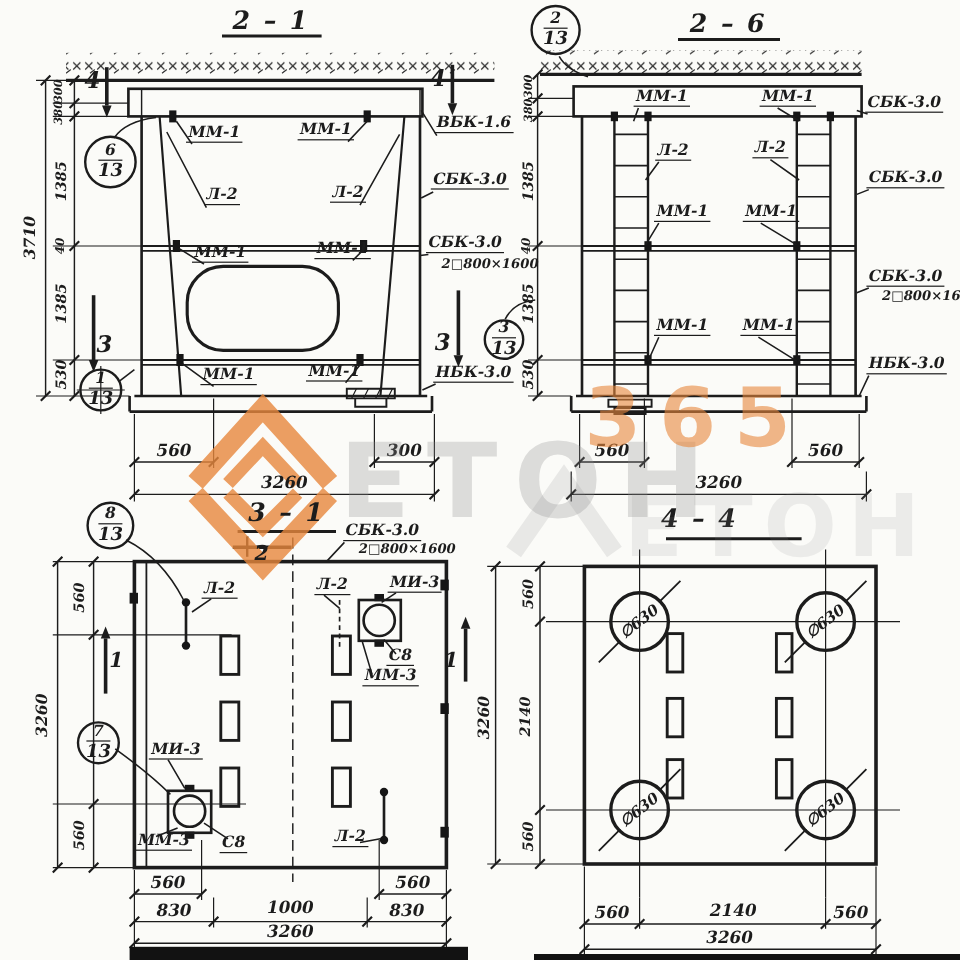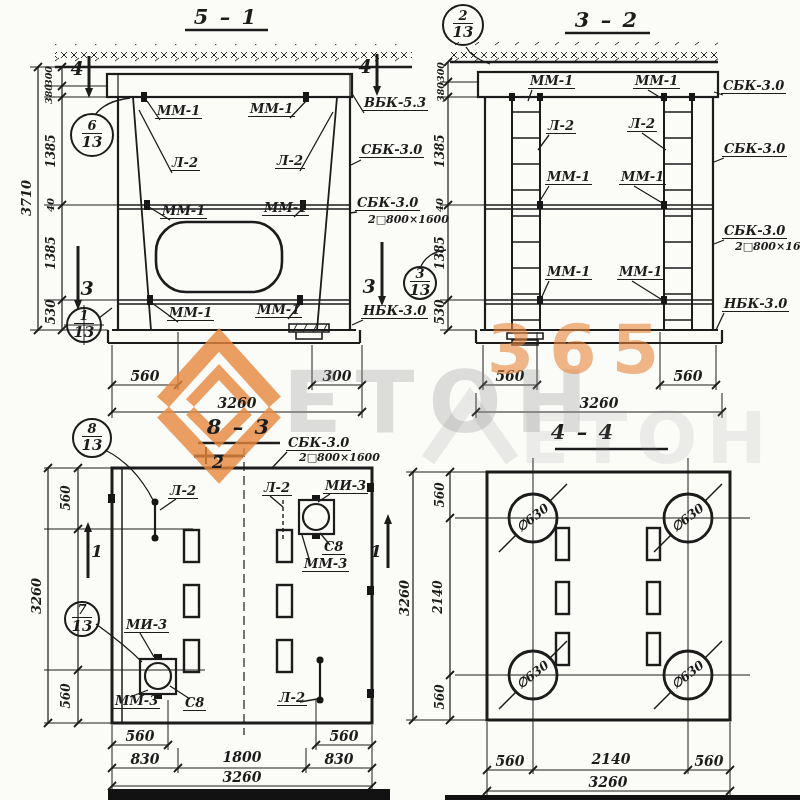--- a/index.html
+++ b/index.html
@@ -221,34 +221,34 @@
       <path d="M163,402 L219,340 L275,402" stroke="#e8883d" stroke-width="16"></path>
       <path d="M190,403 L219,372 L248,403" stroke="#e8883d" stroke-width="11"></path>
       <path d="M163,412 L219,472 L275,412" stroke="#e8883d" stroke-width="16"></path>
       <path d="M190,411 L219,440 L248,411" stroke="#e8883d" stroke-width="11"></path>
     </g>
     <g fill="none" opacity="0.16">
       <path d="M428,460 L470,400 L512,460" stroke="#8a8a8a" stroke-width="15"></path>
     </g>
   </svg>
 
-  <span class="title" style="left:226px;top:6px">5 – 1</span>
+  <span class="title" style="left:226px;top:6px">2 – 1</span>
   <span class="rot" style="left:49px;top:76px;font-size:9.5px">300</span>
   <span class="rot" style="left:49px;top:94px;font-size:9.5px">380</span>
   <span class="rot" style="left:51px;top:151px">1385</span>
   <span class="rot" style="left:51px;top:205px;font-size:10px">40</span>
   <span class="rot" style="left:51px;top:253px">1385</span>
   <span class="rot" style="left:51px;top:312px">530</span>
   <span class="rot" style="left:26px;top:198px;font-size:13px">3710</span>
   <span class="dim" style="left:145px;top:383px">560</span>
   <span class="dim" style="left:337px;top:383px">300</span>
   <span class="dim" style="left:237px;top:410px">3260</span>
   <span class="lbl" style="left:155px;top:104px">ММ-1</span>
   <span class="lbl" style="left:248px;top:102px">ММ-1</span>
-  <span class="lbl" style="left:362px;top:96px">ВБК-5.3</span>
+  <span class="lbl" style="left:362px;top:96px">ВБК-1.6</span>
   <span class="lbl" style="left:170px;top:156px">Л-2</span>
   <span class="lbl" style="left:275px;top:154px">Л-2</span>
   <span class="lbl" style="left:359px;top:143px">СБК-3.0</span>
   <span class="lbl" style="left:160px;top:204px">ММ-1</span>
   <span class="lbl" style="left:262px;top:201px">ММ-1</span>
   <span class="lbl" style="left:355px;top:196px">СБК-3.0</span>
   <span class="lbl2" style="left:352px;top:214px">2□800×1600</span>
   <span class="lbl" style="left:167px;top:306px">ММ-1</span>
   <span class="lbl" style="left:255px;top:303px">ММ-1</span>
   <span class="lbl" style="left:361px;top:304px">НБК-3.0</span>
@@ -258,21 +258,21 @@
   <span class="cutnum" style="left:369px;top:286px">3</span>
   <div class="node" style="left:70px;top:113px;width:44px;height:44px">
     <span class="nt">6</span>
     <span class="nb">13</span>
   </div>
   <div class="node" style="left:66px;top:307px;width:36px;height:36px">
     <span class="nt">1</span>
     <span class="nb">13</span>
   </div>
 
-  <span class="title" style="left:607px;top:9px">3 – 2</span>
+  <span class="title" style="left:607px;top:9px">2 – 6</span>
   <span class="rot" style="left:441px;top:72px;font-size:9.5px">300</span>
   <span class="rot" style="left:441px;top:92px;font-size:9.5px">380</span>
   <span class="rot" style="left:440px;top:151px">1385</span>
   <span class="rot" style="left:440px;top:205px;font-size:10px">40</span>
   <span class="rot" style="left:440px;top:253px">1385</span>
   <span class="rot" style="left:440px;top:312px">530</span>
   <span class="dim" style="left:510px;top:383px">560</span>
   <span class="dim" style="left:688px;top:383px">560</span>
   <span class="dim" style="left:599px;top:410px">3260</span>
   <span class="lbl" style="left:528px;top:74px">ММ-1</span>
@@ -290,42 +290,42 @@
   <span class="lbl" style="left:722px;top:297px">НБК-3.0</span>
   <div class="node" style="left:442px;top:4px;width:42px;height:42px">
     <span class="nt">2</span>
     <span class="nb">13</span>
   </div>
   <div class="node" style="left:403px;top:266px;width:34px;height:34px">
     <span class="nt">3</span>
     <span class="nb">13</span>
   </div>
 
-  <span class="title" style="left:239px;top:416px">8 – 3</span>
+  <span class="title" style="left:239px;top:416px">3 – 1</span>
   <span class="cutnum" style="left:218px;top:462px;font-size:17px">2</span>
   <span class="lbl" style="left:286px;top:436px">СБК-3.0</span>
   <span class="lbl2" style="left:283px;top:452px">2□800×1600</span>
   <span class="lbl" style="left:168px;top:484px">Л-2</span>
   <span class="lbl" style="left:262px;top:481px">Л-2</span>
   <span class="lbl" style="left:323px;top:479px">МИ-3</span>
   <span class="lbl" style="left:322px;top:540px">С8</span>
   <span class="lbl" style="left:302px;top:557px">ММ-3</span>
   <span class="lbl" style="left:124px;top:618px">МИ-3</span>
   <span class="lbl" style="left:113px;top:694px">ММ-3</span>
   <span class="lbl" style="left:183px;top:696px">С8</span>
   <span class="lbl" style="left:277px;top:691px">Л-2</span>
   <span class="cutnum" style="left:97px;top:551px;font-size:17px">1</span>
   <span class="cutnum" style="left:376px;top:551px;font-size:17px">1</span>
   <span class="rot" style="left:66px;top:498px">560</span>
   <span class="rot" style="left:36px;top:596px;font-size:13px">3260</span>
   <span class="rot" style="left:66px;top:696px">560</span>
   <span class="dim" style="left:140px;top:743px">560</span>
   <span class="dim" style="left:344px;top:743px">560</span>
   <span class="dim" style="left:145px;top:766px">830</span>
-  <span class="dim" style="left:242px;top:764px">1800</span>
+  <span class="dim" style="left:242px;top:764px">1000</span>
   <span class="dim" style="left:339px;top:766px">830</span>
   <span class="dim" style="left:242px;top:784px">3260</span>
   <div class="node" style="left:72px;top:418px;width:40px;height:40px">
     <span class="nt">8</span>
     <span class="nb">13</span>
   </div>
   <div class="node" style="left:64px;top:601px;width:36px;height:36px">
     <span class="nt">7</span>
     <span class="nb">13</span>
   </div>

